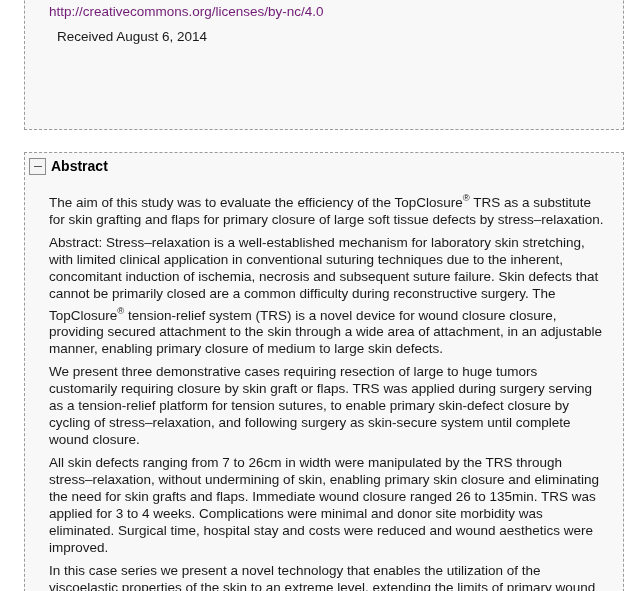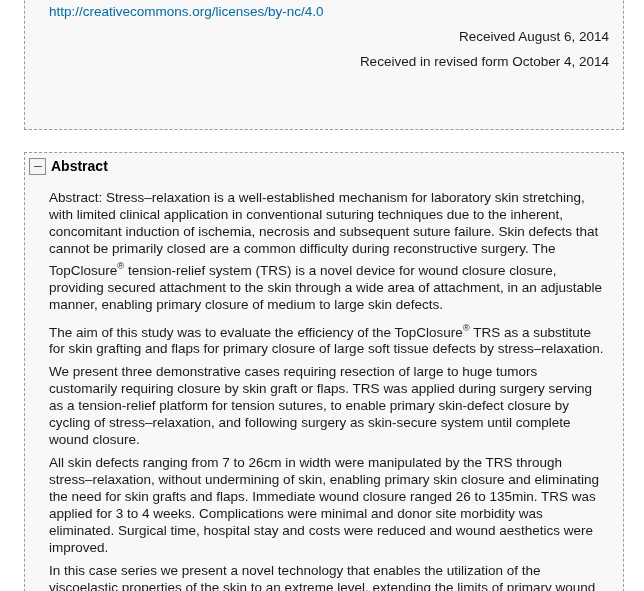--- a/index.html
+++ b/index.html
@@ -19,25 +19,25 @@
     background: #f8f8f8;
     box-sizing: border-box;
   }
   #license-box { left: 24px; top: -50px; width: 600px; height: 180px; }
   #abstract-box { left: 24px; top: 152px; width: 600px; height: 470px; }
 
   .license-inner { padding: 52px 14px 0 24px; }
   .license-tail { margin: 0; }
   .license-url {
     display: block;
-    color: #0369a1;
+    color: #701a75;
     text-decoration: none;
     cursor: pointer;
   }
-  .date-line { margin: 8px 0 0 8px; text-align: right; }
+  .date-line { margin: 8px 0 0 8px; }
   .date-line.first { margin-top: 8px; }
 
   .abs-header {
     display: flex;
     align-items: center;
     padding: 5px 0 0 4px;
     height: 17px;
   }
   .collapse-btn {
     width: 15px; height: 15px;
@@ -64,41 +64,40 @@
   }
   sup { font-size: 9.5px; vertical-align: super; }
 </style>
 </head>
 <body>
 
 <div id="license-box" class="dashed-box">
   <div class="license-inner">
     <a class="license-url">http://creativecommons.org/licenses/by-nc/4.0</a>
     <p class="date-line first">Received August 6, 2014</p>
-    <p class="date-line">Received in revised form October 4, 2014</p>
   </div>
 </div>
 
 <div id="abstract-box" class="dashed-box">
   <div class="abs-header">
     <button class="collapse-btn">
       <span class="minus-line"></span>
     </button>
     <span class="abs-title">Abstract</span>
   </div>
   <div class="abs-body">
+    <p class="para">The aim of this study was to evaluate the efficiency of the TopClosure<sup>®</sup> TRS as a substitute
+for skin grafting and flaps for primary closure of large soft tissue defects by stress–relaxation.</p>
     <p class="para">Abstract: Stress–relaxation is a well-established mechanism for laboratory skin stretching,
 with limited clinical application in conventional suturing techniques due to the inherent,
 concomitant induction of ischemia, necrosis and subsequent suture failure. Skin defects that
 cannot be primarily closed are a common difficulty during reconstructive surgery. The
 TopClosure<sup>®</sup> tension-relief system (TRS) is a novel device for wound closure closure,
 providing secured attachment to the skin through a wide area of attachment, in an adjustable
 manner, enabling primary closure of medium to large skin defects.</p>
-    <p class="para">The aim of this study was to evaluate the efficiency of the TopClosure<sup>®</sup> TRS as a substitute
-for skin grafting and flaps for primary closure of large soft tissue defects by stress–relaxation.</p>
     <p class="para">We present three demonstrative cases requiring resection of large to huge tumors
 customarily requiring closure by skin graft or flaps. TRS was applied during surgery serving
 as a tension-relief platform for tension sutures, to enable primary skin-defect closure by
 cycling of stress–relaxation, and following surgery as skin-secure system until complete
 wound closure.</p>
     <p class="para">All skin defects ranging from 7 to 26cm in width were manipulated by the TRS through
 stress–relaxation, without undermining of skin, enabling primary skin closure and eliminating
 the need for skin grafts and flaps. Immediate wound closure ranged 26 to 135min. TRS was
 applied for 3 to 4 weeks. Complications were minimal and donor site morbidity was
 eliminated. Surgical time, hospital stay and costs were reduced and wound aesthetics were

